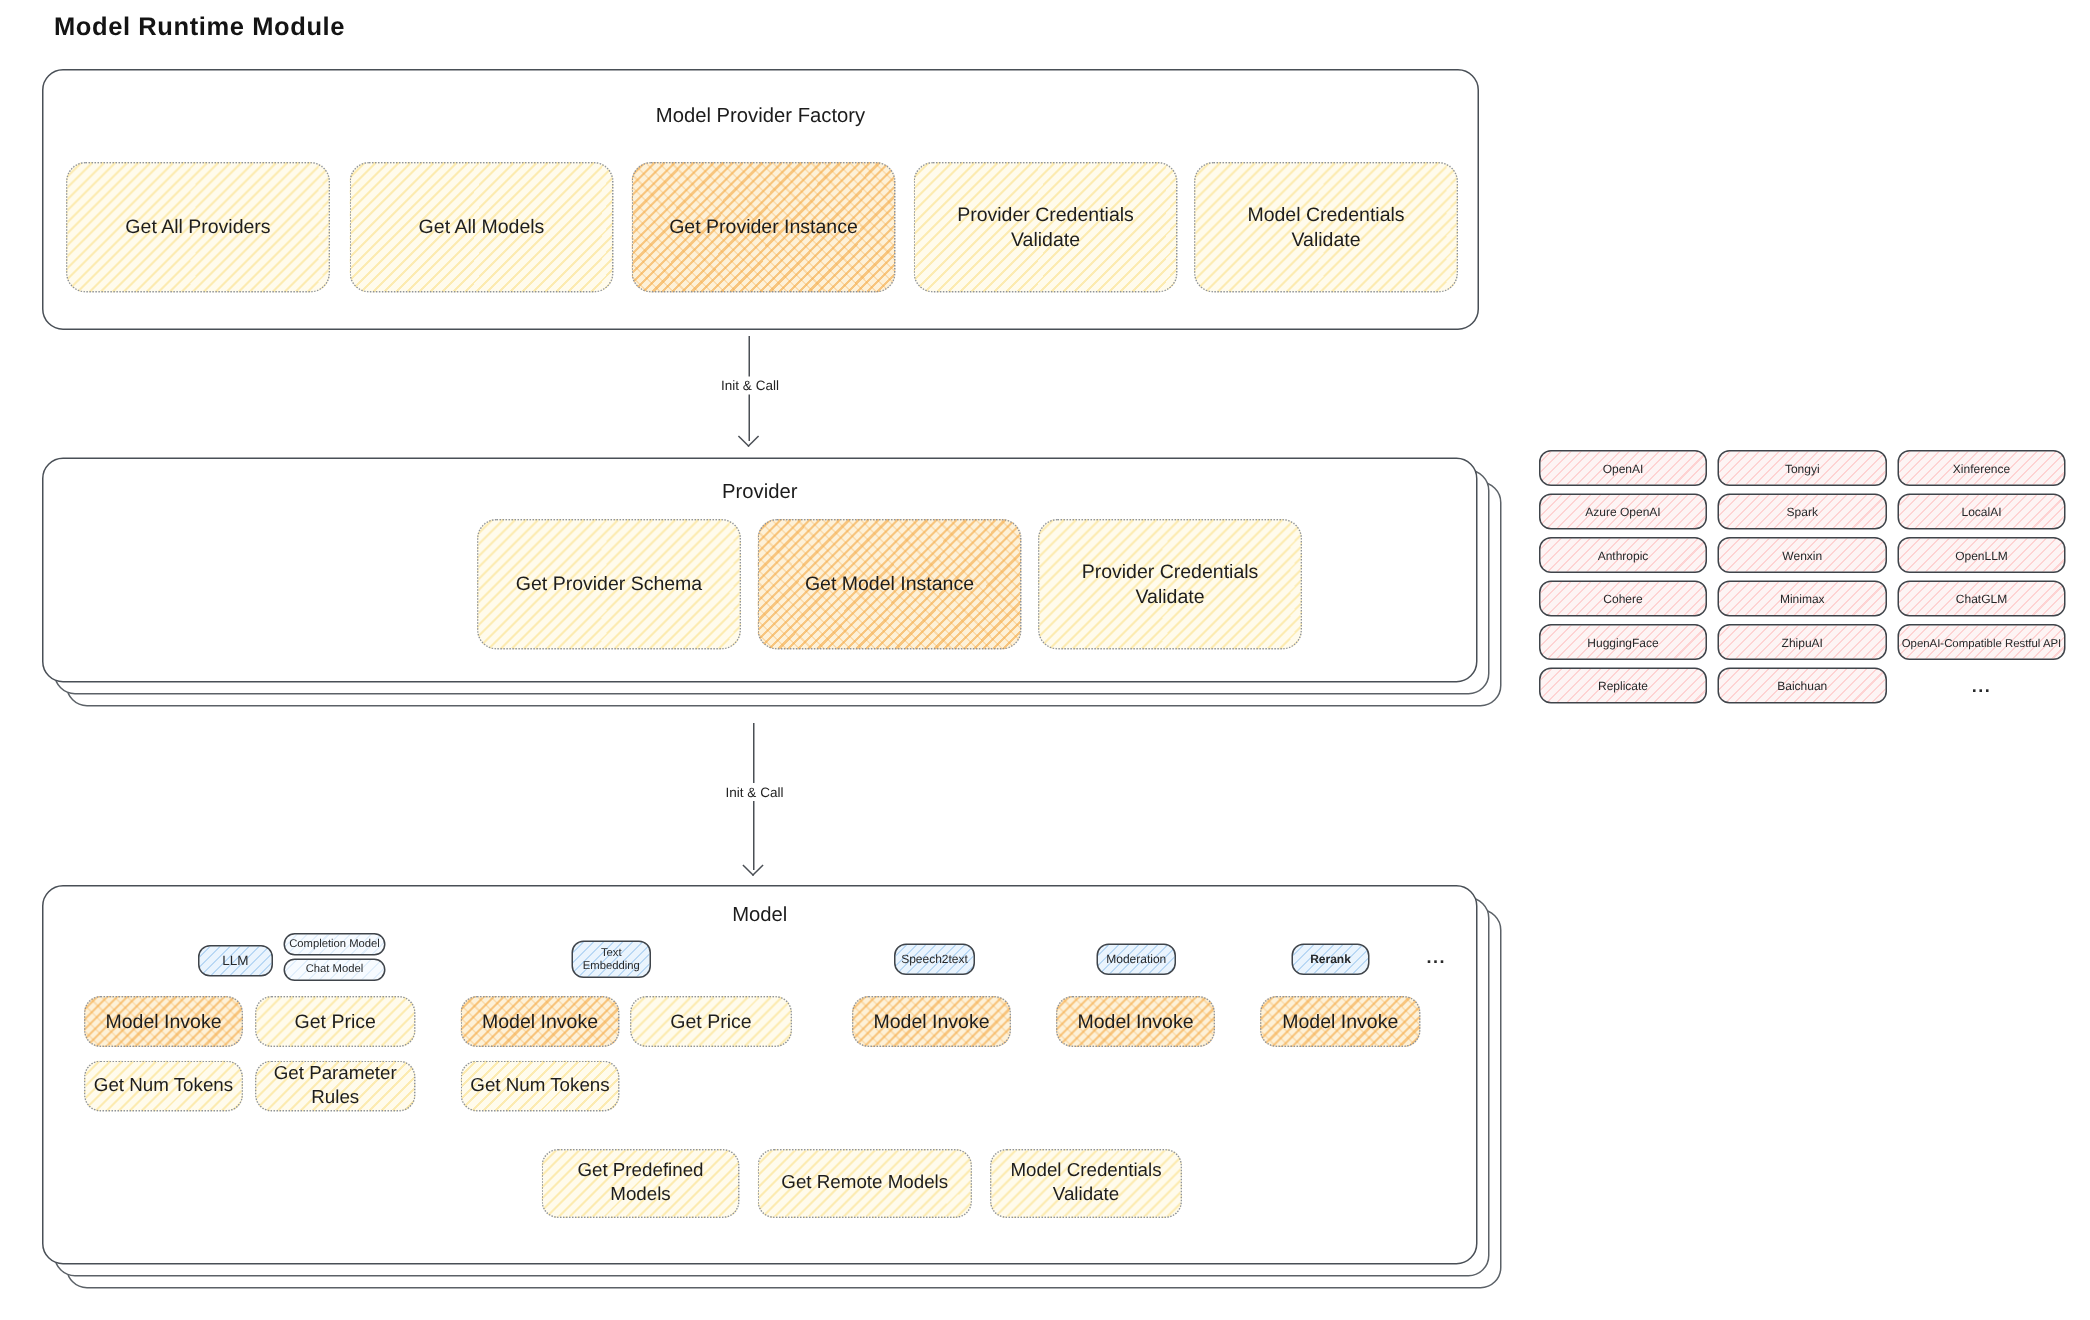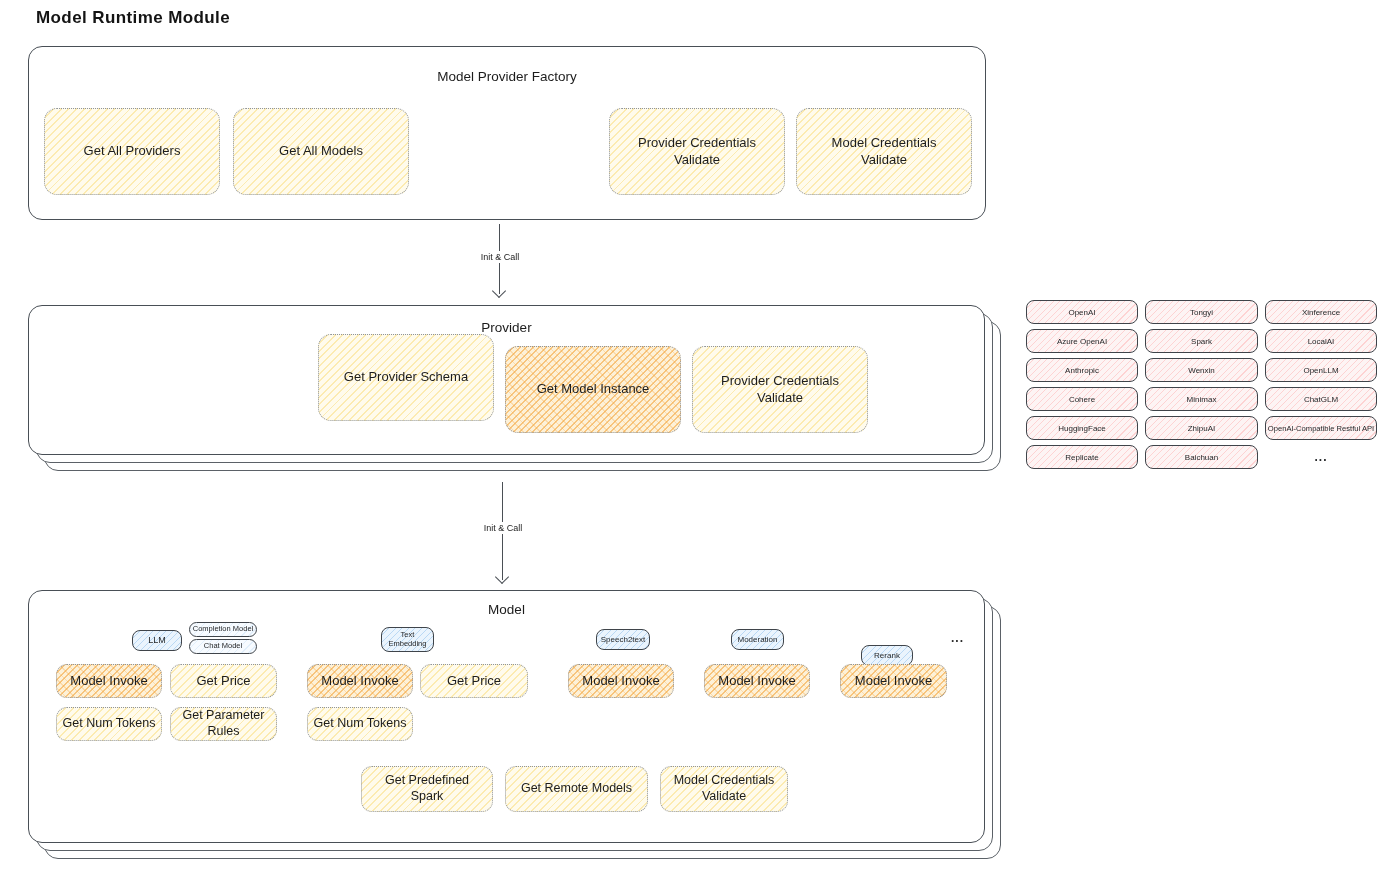--- a/index.html
+++ b/index.html
@@ -89,33 +89,34 @@
 <body>
 
 <div class="canvas">
 
   <div class="main-title">Model Runtime Module</div>
 
   <section class="container" style="left:28px; top:46px; width:958px; height:174px;">
     <div class="container-title" style="top:22px;">Model Provider Factory</div>
     <div class="fn-box big" style="left:15px;  top:61px; width:176px; height:87px;">Get All Providers</div>
     <div class="fn-box big" style="left:204px; top:61px; width:176px; height:87px;">Get All Models</div>
+    <div class="fn-box big hl" style="left:392px; top:61px; width:176px; height:87px; padding:2px 24px;">Get Provider Instance</div>
     <div class="fn-box big" style="left:580px; top:61px; width:176px; height:87px;">Provider Credentials Validate</div>
     <div class="fn-box big" style="left:767px; top:61px; width:176px; height:87px; padding:2px 14px;">Model Credentials Validate</div>
   </section>
 
   <div class="arrow" style="left:499px; top:224px; height:70px;">
     <span class="arrow-label">Init &amp; Call</span>
   </div>
 
   <div class="stack-layer" style="left:44px; top:321px; width:957px; height:150px;"></div>
   <div class="stack-layer" style="left:36px; top:313px; width:957px; height:150px;"></div>
   <section class="container" style="left:28px; top:305px; width:957px; height:150px;">
     <div class="container-title" style="top:14px;">Provider</div>
-    <div class="fn-box big" style="left:289px; top:28px; width:176px; height:87px;">Get Provider Schema</div>
+    <div class="fn-box big" style="left:289px; top:40px; width:176px; height:87px;">Get Provider Schema</div>
     <div class="fn-box big hl" style="left:476px; top:40px; width:176px; height:87px;">Get Model Instance</div>
     <div class="fn-box big" style="left:663px; top:40px; width:176px; height:87px;">Provider Credentials Validate</div>
   </section>
 
   <div class="providers-grid">
     <div class="pcell">OpenAI</div>
     <div class="pcell">Tongyi</div>
     <div class="pcell">Xinference</div>
     <div class="pcell">Azure OpenAI</div>
     <div class="pcell">Spark</div>
@@ -142,34 +143,34 @@
   <div class="stack-layer" style="left:36px; top:598px; width:957px; height:253px;"></div>
   <section class="container" style="left:28px; top:590px; width:957px; height:253px;">
     <div class="container-title" style="top:11px;">Model</div>
 
     <div class="tab" style="left:103px; top:39px; width:50px; height:21px; font-size:9px;">LLM</div>
     <div class="tab sub" style="left:160px; top:31px; width:68px; height:15px;">Completion Model</div>
     <div class="tab sub" style="left:160px; top:48px; width:68px; height:15px;">Chat Model</div>
     <div class="tab wrap" style="left:352px; top:36px; width:53px; height:25px;">Text Embedding</div>
     <div class="tab" style="left:567px; top:38px; width:54px; height:21px;">Speech2text</div>
     <div class="tab" style="left:702px; top:38px; width:53px; height:21px;">Moderation</div>
-    <div class="tab" style="left:832px; top:54px; width:52px; height:21px;">Rerank</div>
+    <div class="tab" style="left:832px; top:38px; width:52px; height:21px;font-weight:bold;">Rerank</div>
     <div class="ellipsis" style="left:922px; top:40px;">...</div>
 
     <div class="fn-box hl" style="left:27px; top:73px; width:106px; height:34px;">Model Invoke</div>
     <div class="fn-box" style="left:141px; top:73px; width:107px; height:34px;">Get Price</div>
     <div class="fn-box small" style="left:27px; top:116px; width:106px; height:34px; padding:2px 3px;">Get Num Tokens</div>
     <div class="fn-box small" style="left:141px; top:116px; width:107px; height:34px; padding:2px 6px;">Get Parameter Rules</div>
 
     <div class="fn-box hl" style="left:278px; top:73px; width:106px; height:34px;">Model Invoke</div>
     <div class="fn-box" style="left:391px; top:73px; width:108px; height:34px;">Get Price</div>
     <div class="fn-box small" style="left:278px; top:116px; width:106px; height:34px; padding:2px 3px;">Get Num Tokens</div>
 
     <div class="fn-box hl" style="left:539px; top:73px; width:106px; height:34px;">Model Invoke</div>
     <div class="fn-box hl" style="left:675px; top:73px; width:106px; height:34px;">Model Invoke</div>
     <div class="fn-box hl" style="left:811px; top:73px; width:107px; height:34px;">Model Invoke</div>
 
-    <div class="fn-box small" style="left:332px; top:175px; width:132px; height:46px; padding:2px 8px;">Get Predefined Spark</div>
+    <div class="fn-box small" style="left:332px; top:175px; width:132px; height:46px; padding:2px 8px;">Get Predefined Models</div>
     <div class="fn-box small" style="left:476px; top:175px; width:143px; height:46px;">Get Remote Models</div>
     <div class="fn-box small" style="left:631px; top:175px; width:128px; height:46px; padding:2px 10px;">Model Credentials Validate</div>
   </section>
 
 </div>
 
 </body></html>

